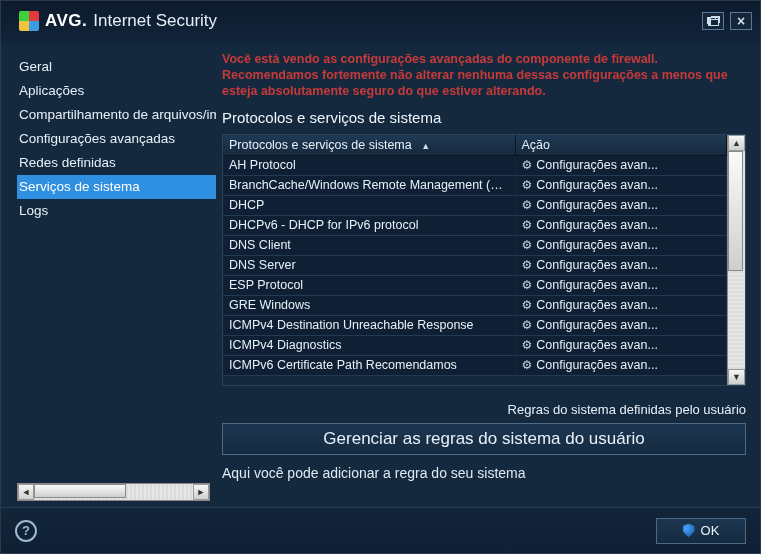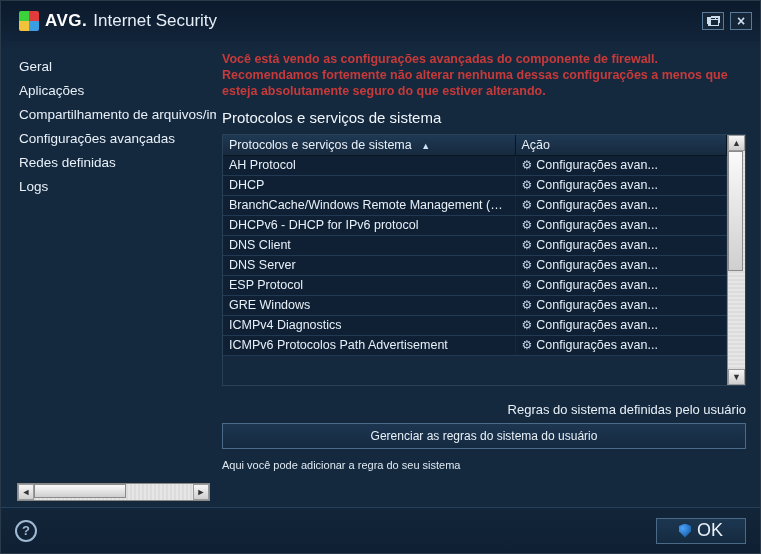--- a/index.html
+++ b/index.html
@@ -147,42 +147,42 @@
   .gear{ display:inline-block; color:#c7d7e6; margin-right:4px; font-size:12px;}
   .subsection{
     margin-top:16px;
   }
   .sub-label{ color:#e8f0f8; font-size:13px; margin-bottom:6px;text-align:right;}
   .manage-btn{
     width:100%;
     border:1px solid #4a6a88;
     background:linear-gradient(#1d3650,#142a40);
     color:#e8f0f8; text-align:center;
-    padding:5px 0; font-size:12px; cursor:pointer;
-  }
-  .hint{ color:#dfe9f3; font-size:11px; margin-top:10px;}
+    padding:5px 0; font-size:17px; cursor:pointer;
+  }
+  .hint{ color:#dfe9f3; font-size:14px; margin-top:10px;}
   
   .footer{
     position:absolute; bottom:0; left:0; right:0; height:46px;
     border-top:1px solid #24405a;
     display:flex; align-items:center; padding:0 14px;
     background:linear-gradient(#132539,#0f2034);
   }
   .help{
     width:22px;height:22px;border:2px solid #9fbad2;border-radius:50%;
     display:flex;align-items:center;justify-content:center;color:#9fbad2;
     font-weight:700; font-size:13px; cursor:pointer;
   }
   .footer-btns{ margin-left:auto; display:flex; gap:10px;}
   .btn{
     min-width:90px; height:26px;
     border:1px solid #4a6a88;
     background:linear-gradient(#1d3650,#142a40);
     color:#e8f0f8; display:flex; align-items:center; justify-content:center;
-    gap:6px; padding:0 14px; font-size:18px; cursor:pointer;
+    gap:6px; padding:0 14px; font-size:13px; cursor:pointer;
   }
   .shield{
     width:12px;height:14px; display:inline-block;
     background: radial-gradient(circle at 30% 30%, #4aa3ff, #0a4a8a);
     clip-path: polygon(50% 0,100% 18%,100% 55%,50% 100%,0 55%,0 18%);
   }
 </style>
 </head>
 <body>
 
@@ -204,20 +204,21 @@
   </div>
 
   <div class="body">
 
     <div class="sidebar">
       <div class="sidebar-item"><span>Geral</span></div>
       <div class="sidebar-item"><span>Aplicações</span></div>
       <div class="sidebar-item"><span>Compartilhamento de arquivos/imp</span></div>
       <div class="sidebar-item"><span>Configurações avançadas</span></div>
       <div class="sidebar-item"><span>Redes definidas</span></div>
+      <div class="sidebar-item selected"><span>Serviços de sistema</span></div>
       <div class="sidebar-item"><span>Logs</span></div>
 
       <div class="sidebar-hscroll">
         <div class="hs-btn">◄</div>
         <div class="hs-track">
           <div class="hs-thumb"></div>
         </div>
         <div class="hs-btn">►</div>
       </div>
     </div>
@@ -243,53 +244,57 @@
                   <span>Ação</span>
                 </th>
               </tr>
             </thead>
             <tbody id="proto-body">
                 <tr>
                   <td>AH Protocol</td>
                   <td><span class="gear">⚙</span><span>Configurações avan...</span></td>
                 </tr>
                 <tr>
+                  <td>BranchCache/Windows Remote Management (Com</td>
+                  <td><span class="gear">⚙</span><span>Configurações avan...</span></td>
+                </tr>
+                <tr>
                   <td>DHCP</td>
                   <td><span class="gear">⚙</span><span>Configurações avan...</span></td>
                 </tr>
                 <tr>
-                  <td>BranchCache/Windows Remote Management (Com</td>
-                  <td><span class="gear">⚙</span><span>Configurações avan...</span></td>
-                </tr>
-                <tr>
                   <td>DHCPv6 - DHCP for IPv6 protocol</td>
                   <td><span class="gear">⚙</span><span>Configurações avan...</span></td>
                 </tr>
                 <tr>
                   <td>DNS Client</td>
                   <td><span class="gear">⚙</span><span>Configurações avan...</span></td>
                 </tr>
                 <tr>
                   <td>DNS Server</td>
                   <td><span class="gear">⚙</span><span>Configurações avan...</span></td>
                 </tr>
                 <tr>
                   <td>ESP Protocol</td>
                   <td><span class="gear">⚙</span><span>Configurações avan...</span></td>
                 </tr>
                 <tr>
                   <td>GRE Windows</td>
                   <td><span class="gear">⚙</span><span>Configurações avan...</span></td>
                 </tr>
                 <tr>
+                  <td>ICMPv4 Destination Unreachable Response</td>
+                  <td><span class="gear">⚙</span><span>Configurações avan...</span></td>
+                </tr>
+                <tr>
                   <td>ICMPv4 Diagnostics</td>
                   <td><span class="gear">⚙</span><span>Configurações avan...</span></td>
                 </tr>
                 <tr>
-                  <td>ICMPv6 Protocolos Path Advertisement</td>
+                  <td>ICMPv6 Certificate Path Recomendamos</td>
                   <td><span class="gear">⚙</span><span>Configurações avan...</span></td>
                 </tr>
               </tbody>
           </table>
         </div>
         <div class="v-scroll">
           <div class="vs-btn">▲</div>
           <div class="vs-track">
             <div class="vs-thumb"></div>
           </div>

